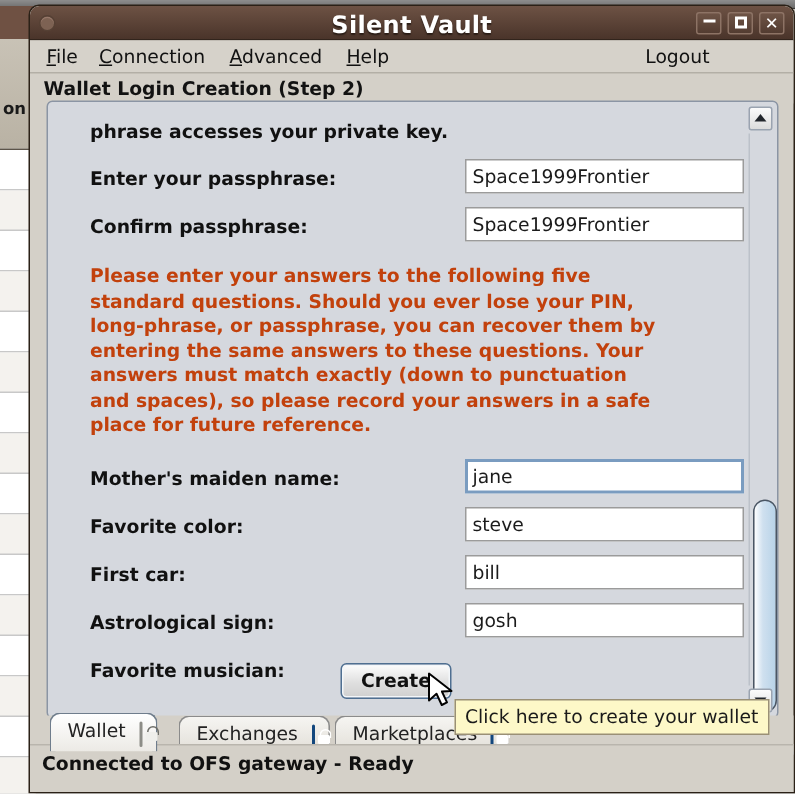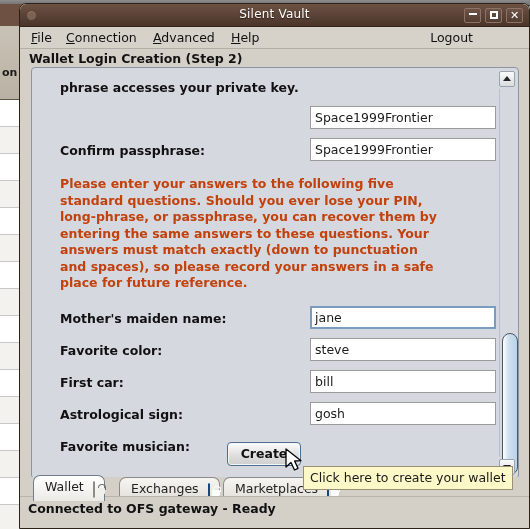--- a/index.html
+++ b/index.html
@@ -67,21 +67,21 @@
   #window-menu-icon {
     position: absolute; left: 6px; top: 6px;
     width: 11px; height: 11px; border-radius: 50%;
     background: #7d6253;
     border: 1px solid #554034;
     box-shadow: inset 0 1px 0 #96786a;
   }
   #window-title {
     position: absolute; left: 0; right: 0; top: 3px;
     text-align: center;
-    font-size: 12px; font-weight: normal; color: #ffffff;
+    font-size: 16px; font-weight: bold; color: #ffffff;
     text-shadow: 0 1px 1px #2a1d16;
     letter-spacing: .2px;
   }
   .winbtn {
     position: absolute; top: 4px;
     width: 17px; height: 15px;
     background: linear-gradient(#6e5446, #533c31);
     border: 1px solid #8d7365;
     border-radius: 2px;
     color: #fff; font-size: 9px; line-height: 13px; text-align: center;
@@ -374,20 +374,21 @@
   </div>
 
   <div id="section-header">Wallet Login Creation (Step 2)</div>
 
   <div id="panel">
     <div id="panel-inner">
 
       <div class="lead-text">phrase accesses your private key.</div>
 
       <div class="field-row">
+        <div class="field-label">Enter your passphrase:</div>
         <div class="field-input">Space1999Frontier</div>
       </div>
 
       <div class="field-row">
         <div class="field-label">Confirm passphrase:</div>
         <div class="field-input">Space1999Frontier</div>
       </div>
 
       <div class="para">Please enter your answers to the following five
 standard questions.  Should you ever lose your PIN,

